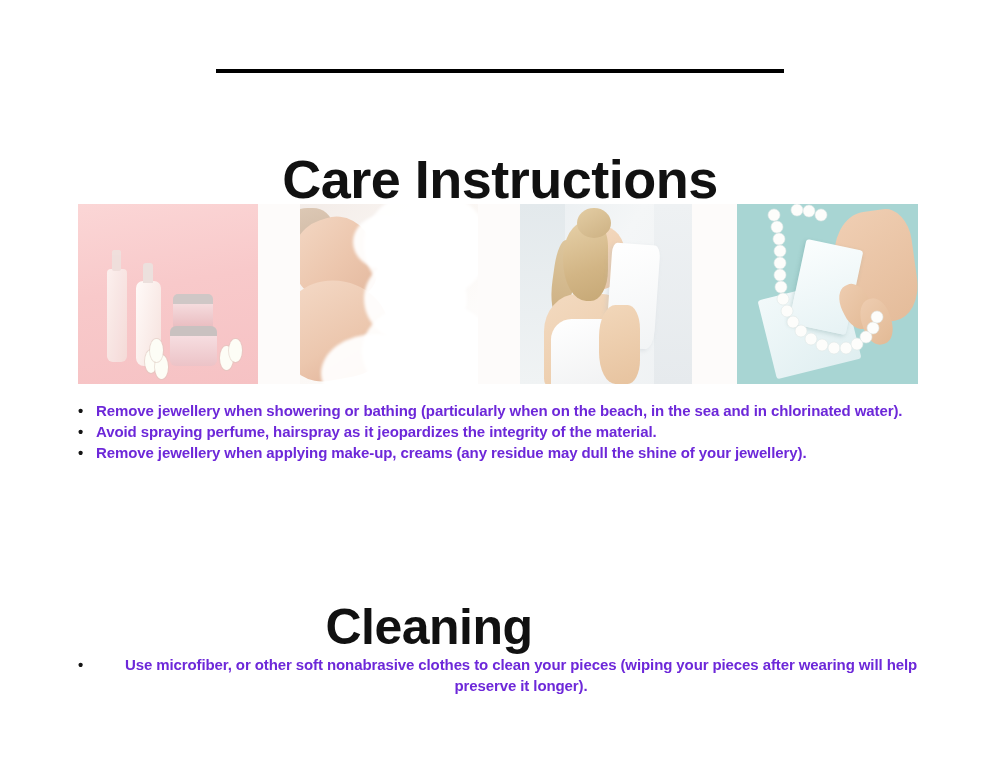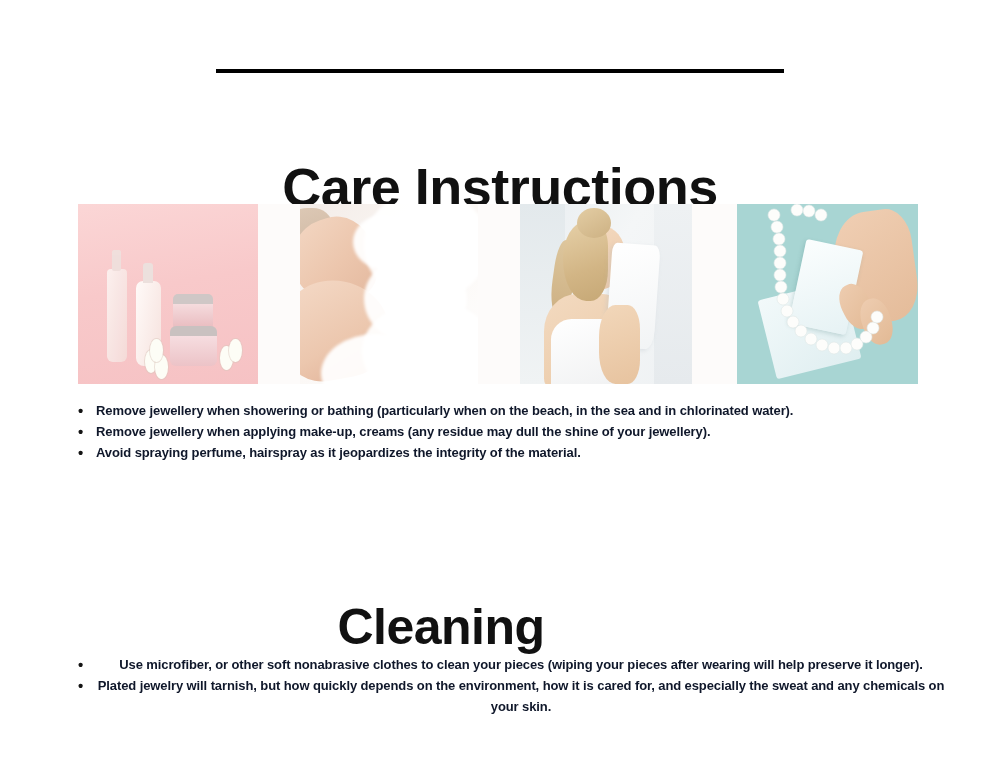--- a/index.html
+++ b/index.html
@@ -36,27 +36,27 @@
     text-align: center;
     font-weight: 700;
     color: #111111;
     letter-spacing: -0.5px;
     line-height: 1;
     white-space: nowrap;
   }
   .heading-care {
     position: absolute;
     left: 0;
-    top: 124px;
+    top: 116px;
     width: 1000px;
     font-size: 54px;
   }
   .heading-cleaning {
     position: absolute;
-    left: 12px;
+    left: 0;
     top: 568px;
     width: 858px;
     font-size: 50px;
   }
 
   
   .photo-strip {
     position: absolute;
     left: 78px;
     top: 204px;
@@ -345,23 +345,23 @@
     margin: 0;
     padding: 0;
     list-style: none;
   }
   .list-care { top: 400px; }
   .list-cleaning { top: 654px; text-align: center; }
 
   .bullet-item {
     position: relative;
     padding-left: 30px;
-    font-size: 13px;
+    font-size: 15px;
     font-weight: 700;
-    color: #0f172a;
+    color: #6d28d9;
     line-height: 21px;
     letter-spacing: -0.1px;
     margin-bottom: 0;
   }
   .bullet-item::before {
     content: "\2022";
     position: absolute;
     left: 12px;
     top: 0;
     font-size: 15px;
@@ -453,24 +453,23 @@
           <circle cx="72" cy="7" r="6"></circle>
           <circle cx="84" cy="11" r="6"></circle>
         </g>
       </svg>
     </div>
 
   </div>
 
   <ul class="bullet-list list-care">
     <li class="bullet-item">Remove jewellery when showering or bathing (particularly when on the beach, in the sea and in chlorinated water).</li>
+    <li class="bullet-item">Avoid spraying perfume, hairspray as it jeopardizes the integrity of the material.</li>
     <li class="bullet-item">Remove jewellery when applying make-up, creams (any residue may dull the shine of your jewellery).</li>
-    <li class="bullet-item">Avoid spraying perfume, hairspray as it jeopardizes the integrity of the material.</li>
   </ul>
 
   <h1 class="heading heading-cleaning">Cleaning</h1>
 
   <ul class="bullet-list list-cleaning">
     <li class="bullet-item">Use microfiber, or other soft nonabrasive clothes to clean your pieces (wiping your pieces after wearing will help preserve it longer).</li>
-    <li class="bullet-item">Plated jewelry will tarnish, but how quickly depends on the environment, how it is cared for, and especially the sweat and any chemicals on your skin.</li>
   </ul>
 
 </div>
 
 </body></html>

